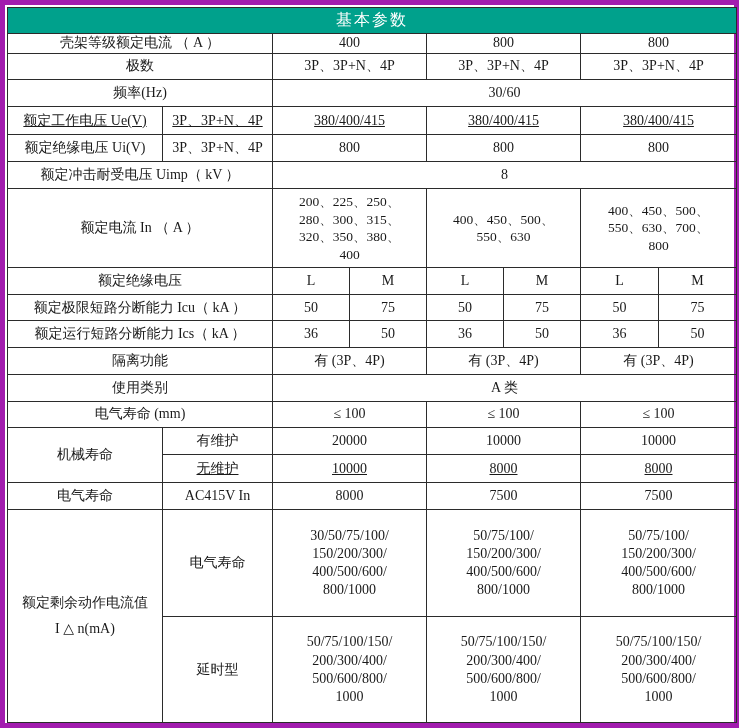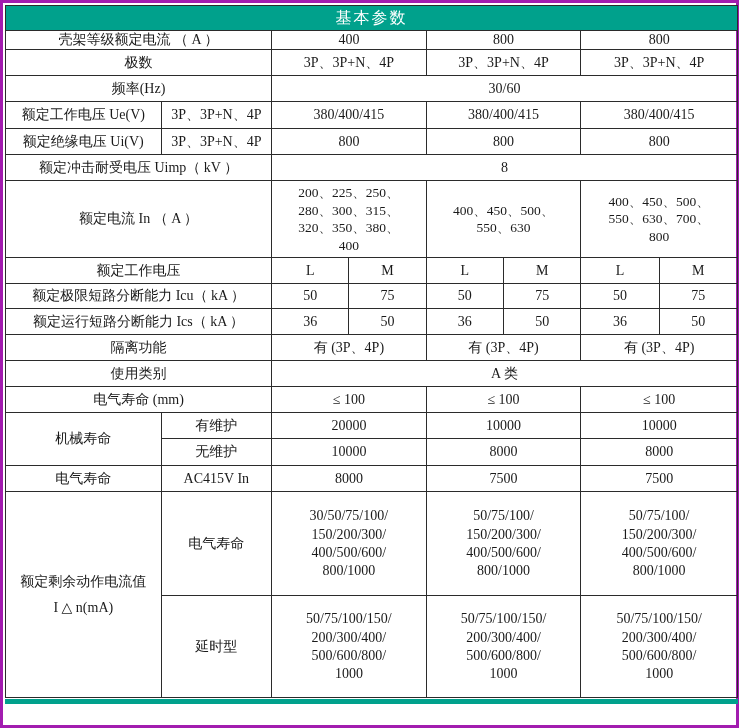--- a/index.html
+++ b/index.html
@@ -1,25 +1,25 @@
 <!DOCTYPE html>
 <html style="--accent: #00A18C;"><head>
 <meta charset="utf-8">
 <style>
   :root { --accent: #00A18C; --line: #2b2b2b; --ink: #1a1a1a; }
   * { box-sizing: border-box; }
   html, body { margin: 0; padding: 0; background: #ffffff; }
   .sheet {
     width: 739px; height: 728px;
-    border: 3px solid #a21caf;
+    border: 5px solid #a21caf;
     padding: 2px 2px 0 2px;
     background: #ffffff;
     font-family: "Liberation Serif", "DejaVu Serif", serif;
     color: var(--ink);
-    display: flex; flex-direction: column;
+    display: flex; flex-direction: row;
   }
   table.spec {
     border-collapse: collapse;
     table-layout: fixed;
     width: 733px;
     font-size: 14px;
     color: var(--ink);
   }
   table.spec td {
     border: 1px solid var(--line);
@@ -36,21 +36,21 @@
     letter-spacing: 2px;
     border: 1px solid var(--line);
   }
   td.left { text-align: left; padding-left: 10px; }
   td.pre { white-space: pre-line; }
   td.in-list { line-height: 19px; font-size: 13.5px; }
   td.rcd-list { line-height: 26px; }
   .rl1, .rl2 { line-height: 26px; text-align: center; }
   tr.h25 { height: 25px; }
   tr.h26 { height: 26px; }
-  tr.h27 { height: 27px; }
+  tr.h27 { height: 27px; text-decoration: underline; }
   tr.h29 { height: 14px; }
   tr.h77 { height: 77px; }
   tr.h104 { height: 104px; }
   tr.h103 { height: 102px; }
   .accent-bar {
     width: 733px; height: 5px;
     background: var(--accent);
     margin-top: 1px;
   }
 </style>
@@ -121,21 +121,21 @@
 320、350、380、
 400</td>
         <td colspan="2" class="left pre in-list">400、450、500、
 550、630</td>
         <td colspan="2" class="left pre in-list">400、450、500、
 550、630、700、
 800</td>
       </tr>
 
       <tr class="h26">
-        <td colspan="2">额定工作电压</td>
+        <td colspan="2">额定绝缘电压</td>
         <td>L</td>
         <td>M</td>
         <td>L</td>
         <td>M</td>
         <td>L</td>
         <td>M</td>
       </tr>
 
       <tr class="h25">
         <td colspan="2">额定极限短路分断能力 Icu（ kA ）</td>

